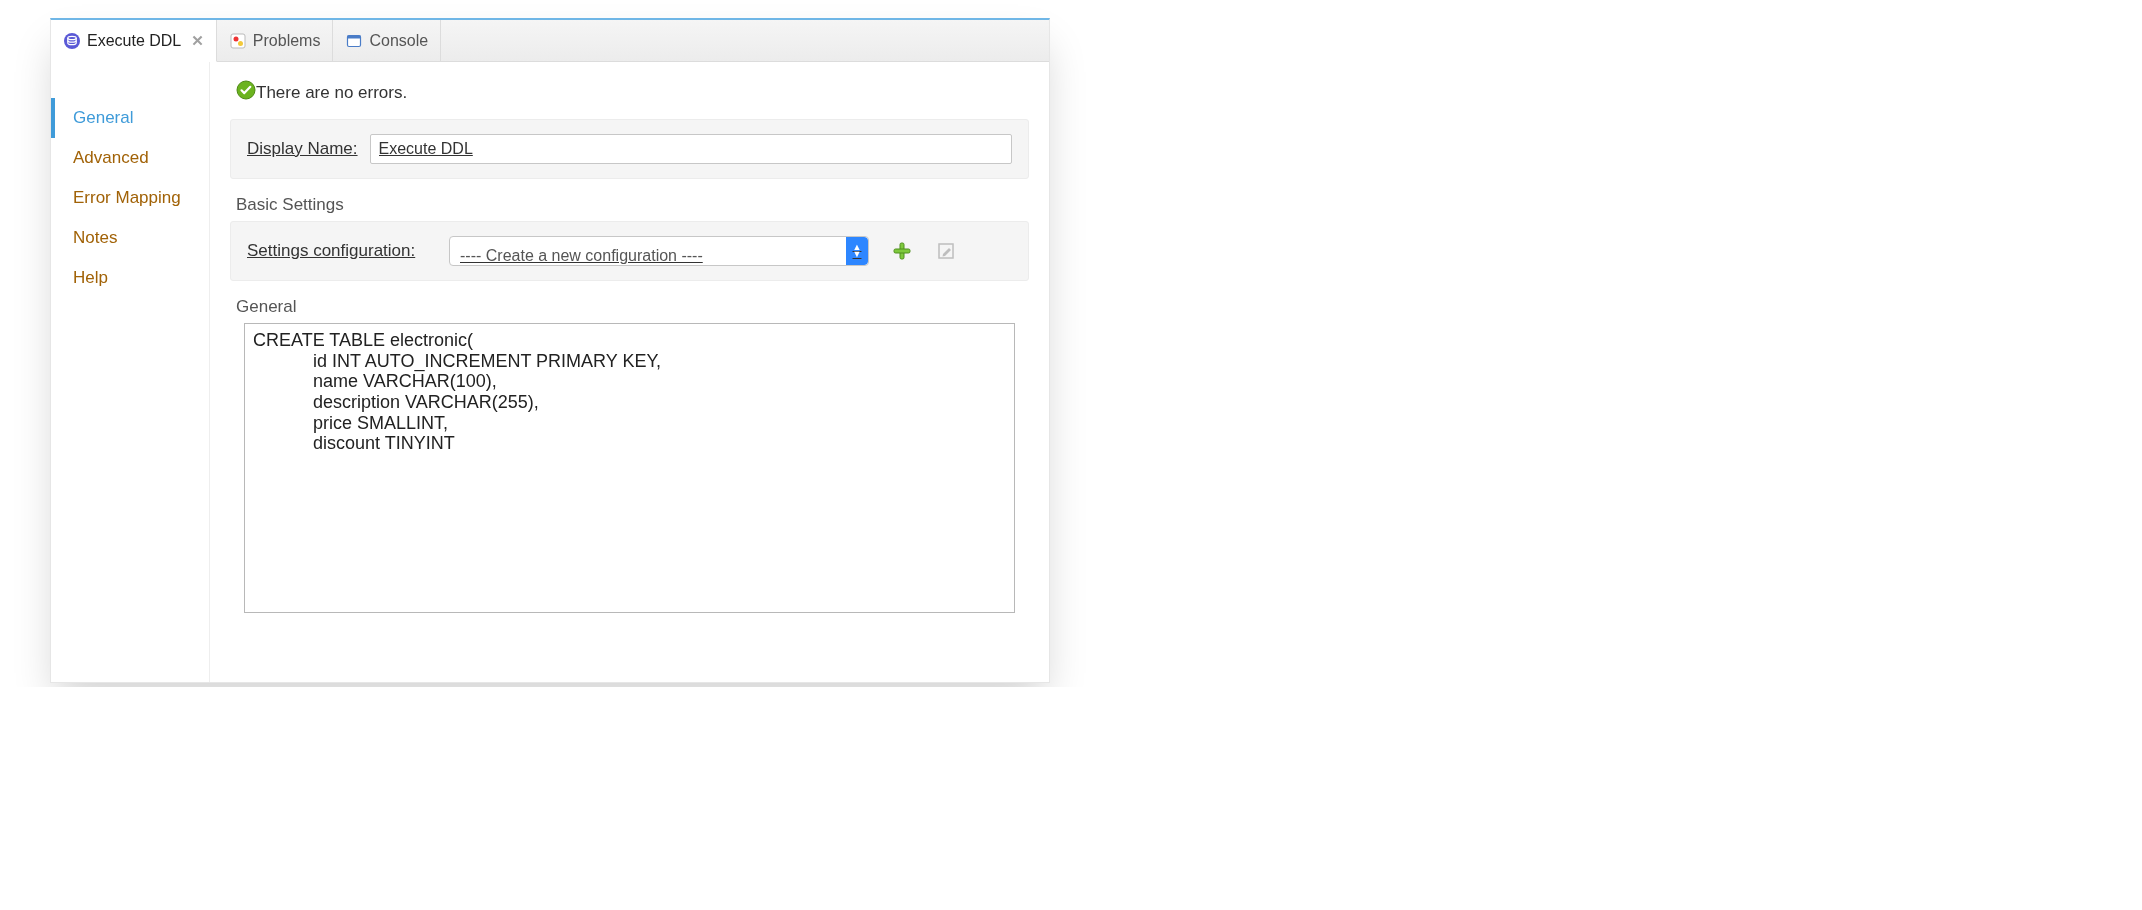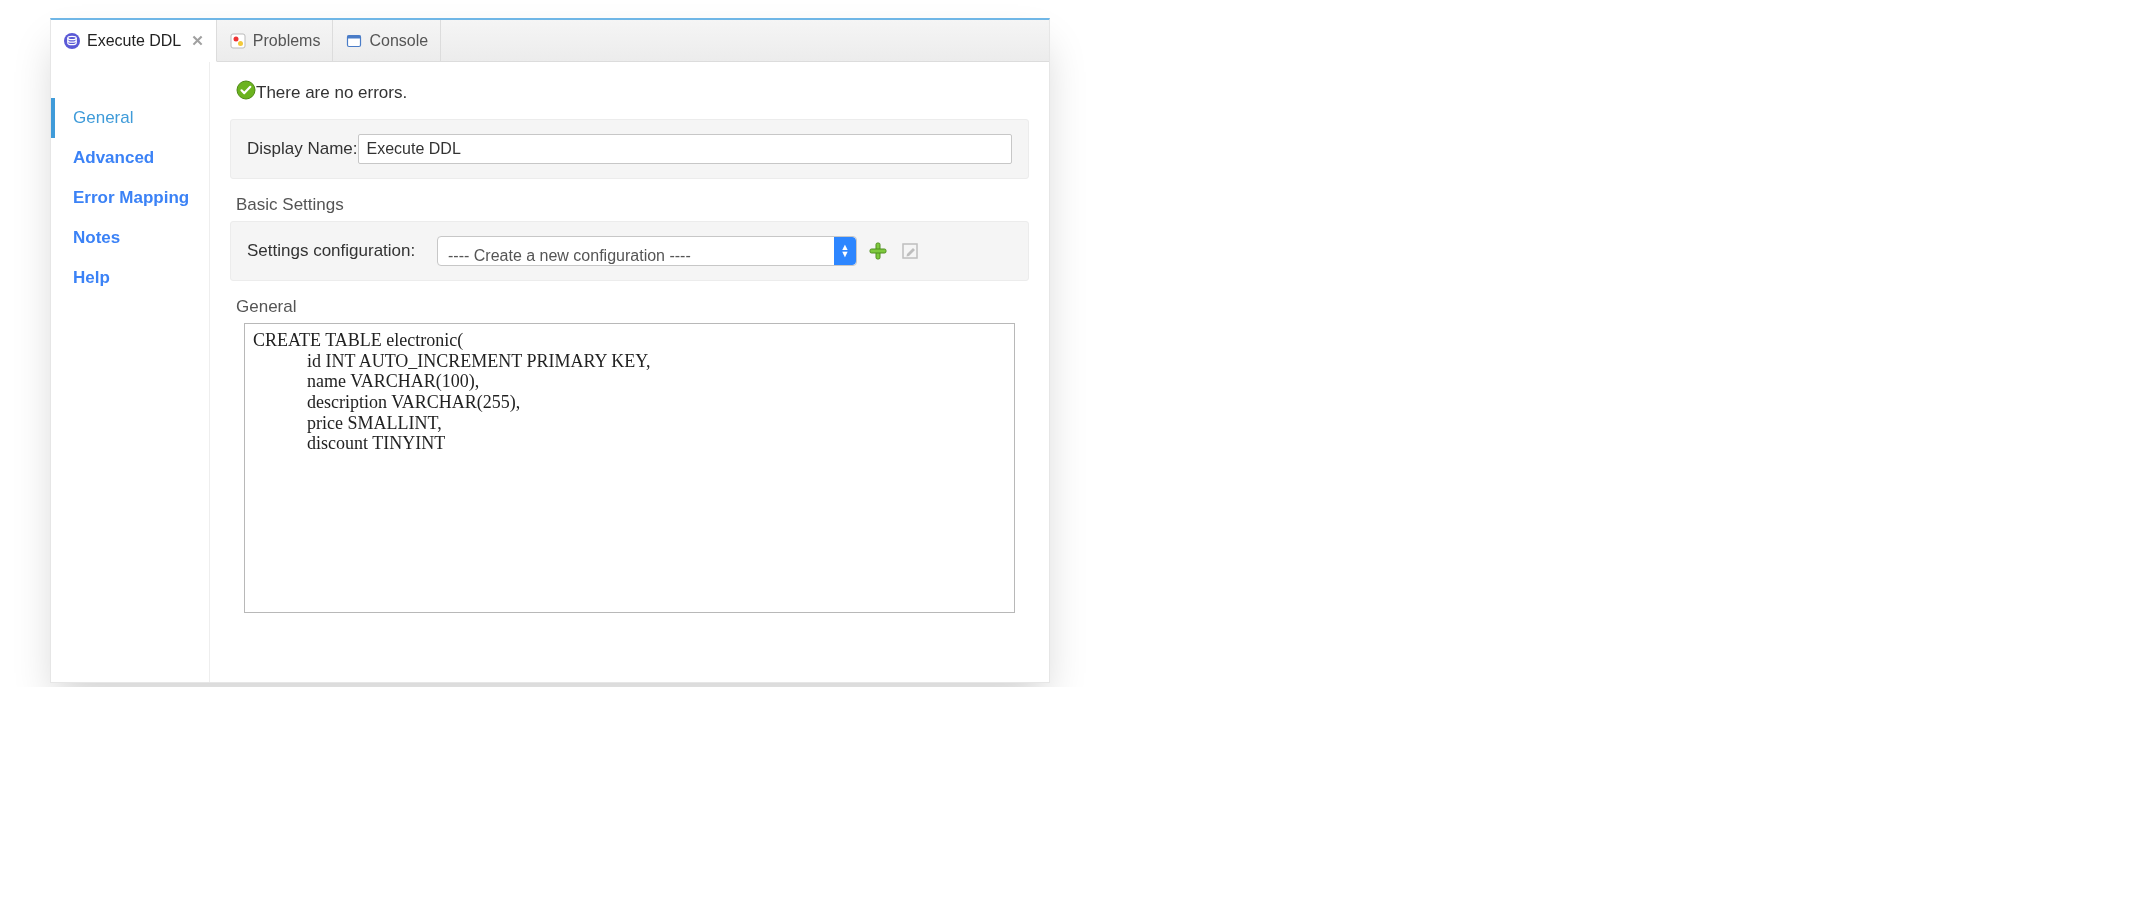--- a/index.html
+++ b/index.html
@@ -52,23 +52,22 @@
   }
   .sidebar {
     width: 158px;
     padding: 36px 0 0 0;
     background: #fff;
   }
   .side-item {
     display: block;
     padding: 10px 14px 10px 22px;
     font-size: 17px;
-    color: #3b82f6;
+    color: #a16207;
     cursor: pointer;
-    font-weight: bold;
   }
   .side-item.active {
     color: #3f9bd9;
     border-left: 4px solid #3f9bd9;
     padding-left: 18px;
     font-weight: 500;
   }
   .content {
     flex: 1;
     border-left: 1px solid #eeeeee;
@@ -86,21 +85,22 @@
   .panel {
     background: #f5f5f5;
     border: 1px solid #ececec;
     border-radius: 3px;
     padding: 14px 16px;
     margin-bottom: 16px;
   }
   .form-row {
     display: flex;
     align-items: center;
-    gap: 0;
+    gap: 12px;
+    text-decoration: underline;
   }
   .form-label {
     font-size: 17px;
     color: #333;
     min-width: 110px;
   }
   input.text-input {
     flex: 1;
     height: 30px;
     border: 1px solid #c7c7c7;
@@ -150,21 +150,21 @@
     font-size: 17px;
     color: #333;
     margin: 10px 0 8px 14px;
   }
   .sql-textarea {
     width: calc(100% - 28px);
     margin-left: 14px;
     height: 290px;
     border: 1px solid #b8b8b8;
     background: #fff;
-    font-family: Liberation Serif, serif;
+    font-family: Liberation Sans, sans-serif;
     font-size: 18px;
     line-height: 1.15;
     padding: 6px 8px;
     color: #222;
     resize: none;
     white-space: pre;
     overflow: auto;
   }
 </style>
 </head>

